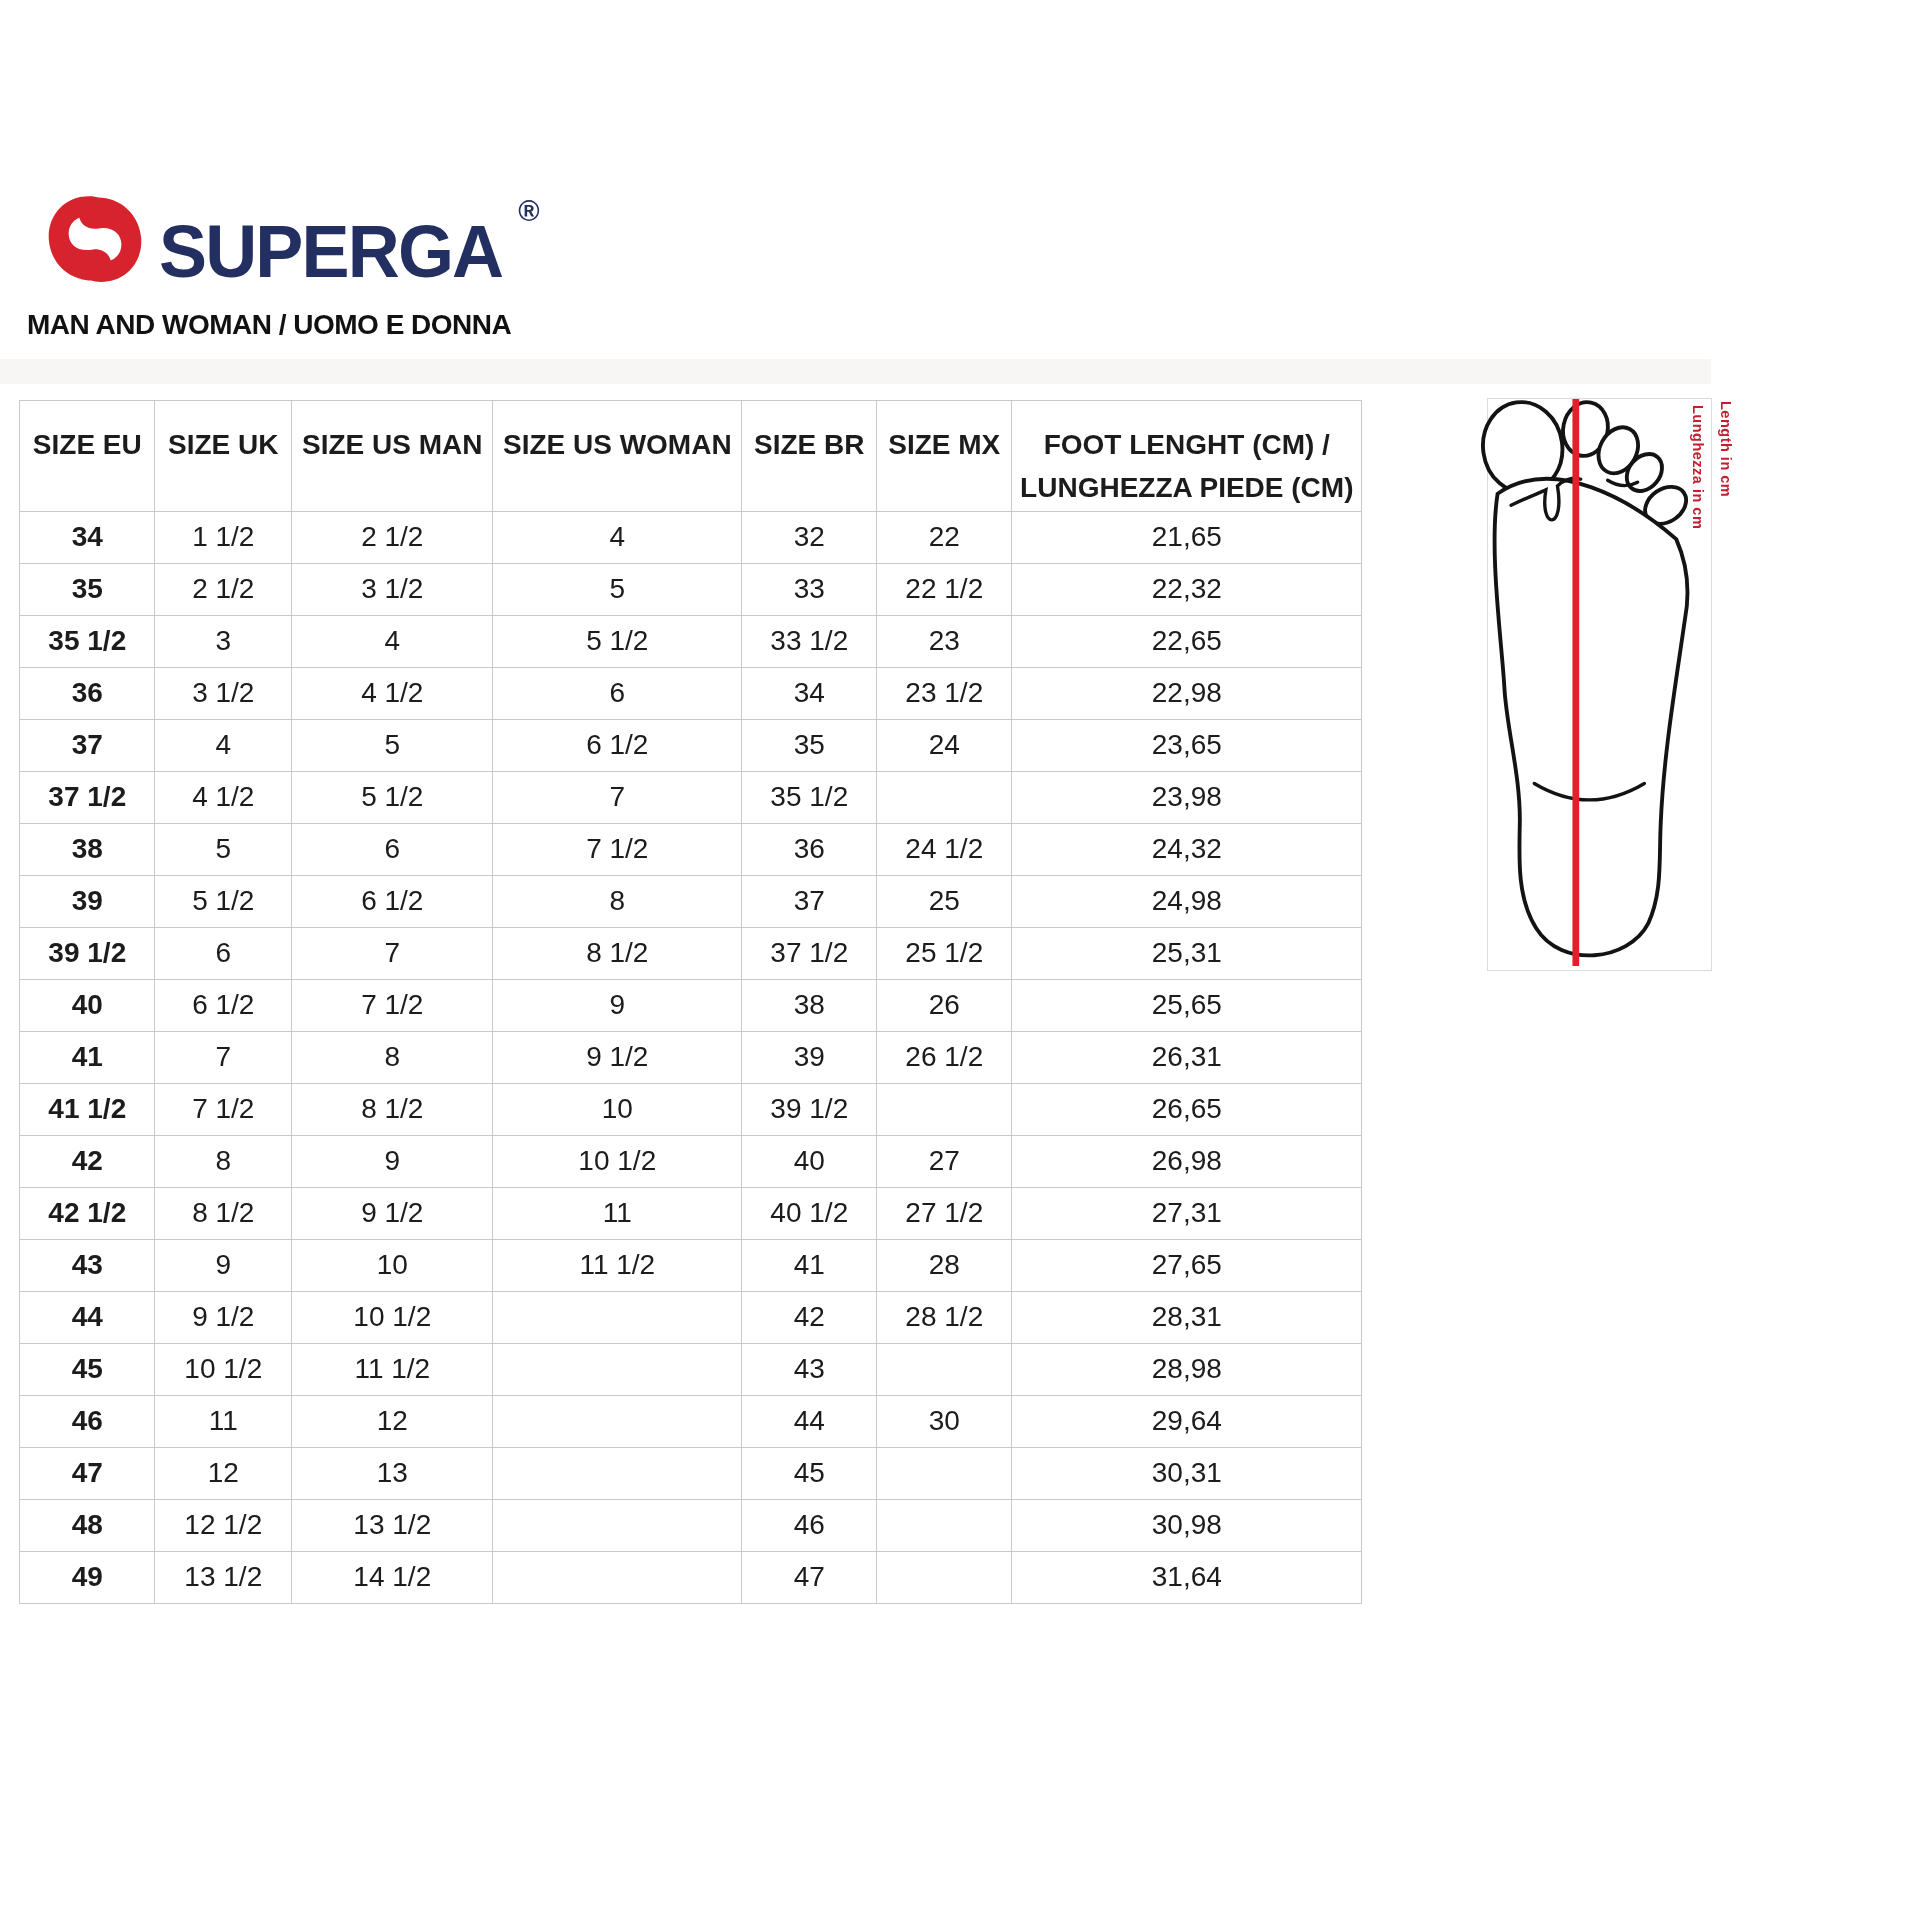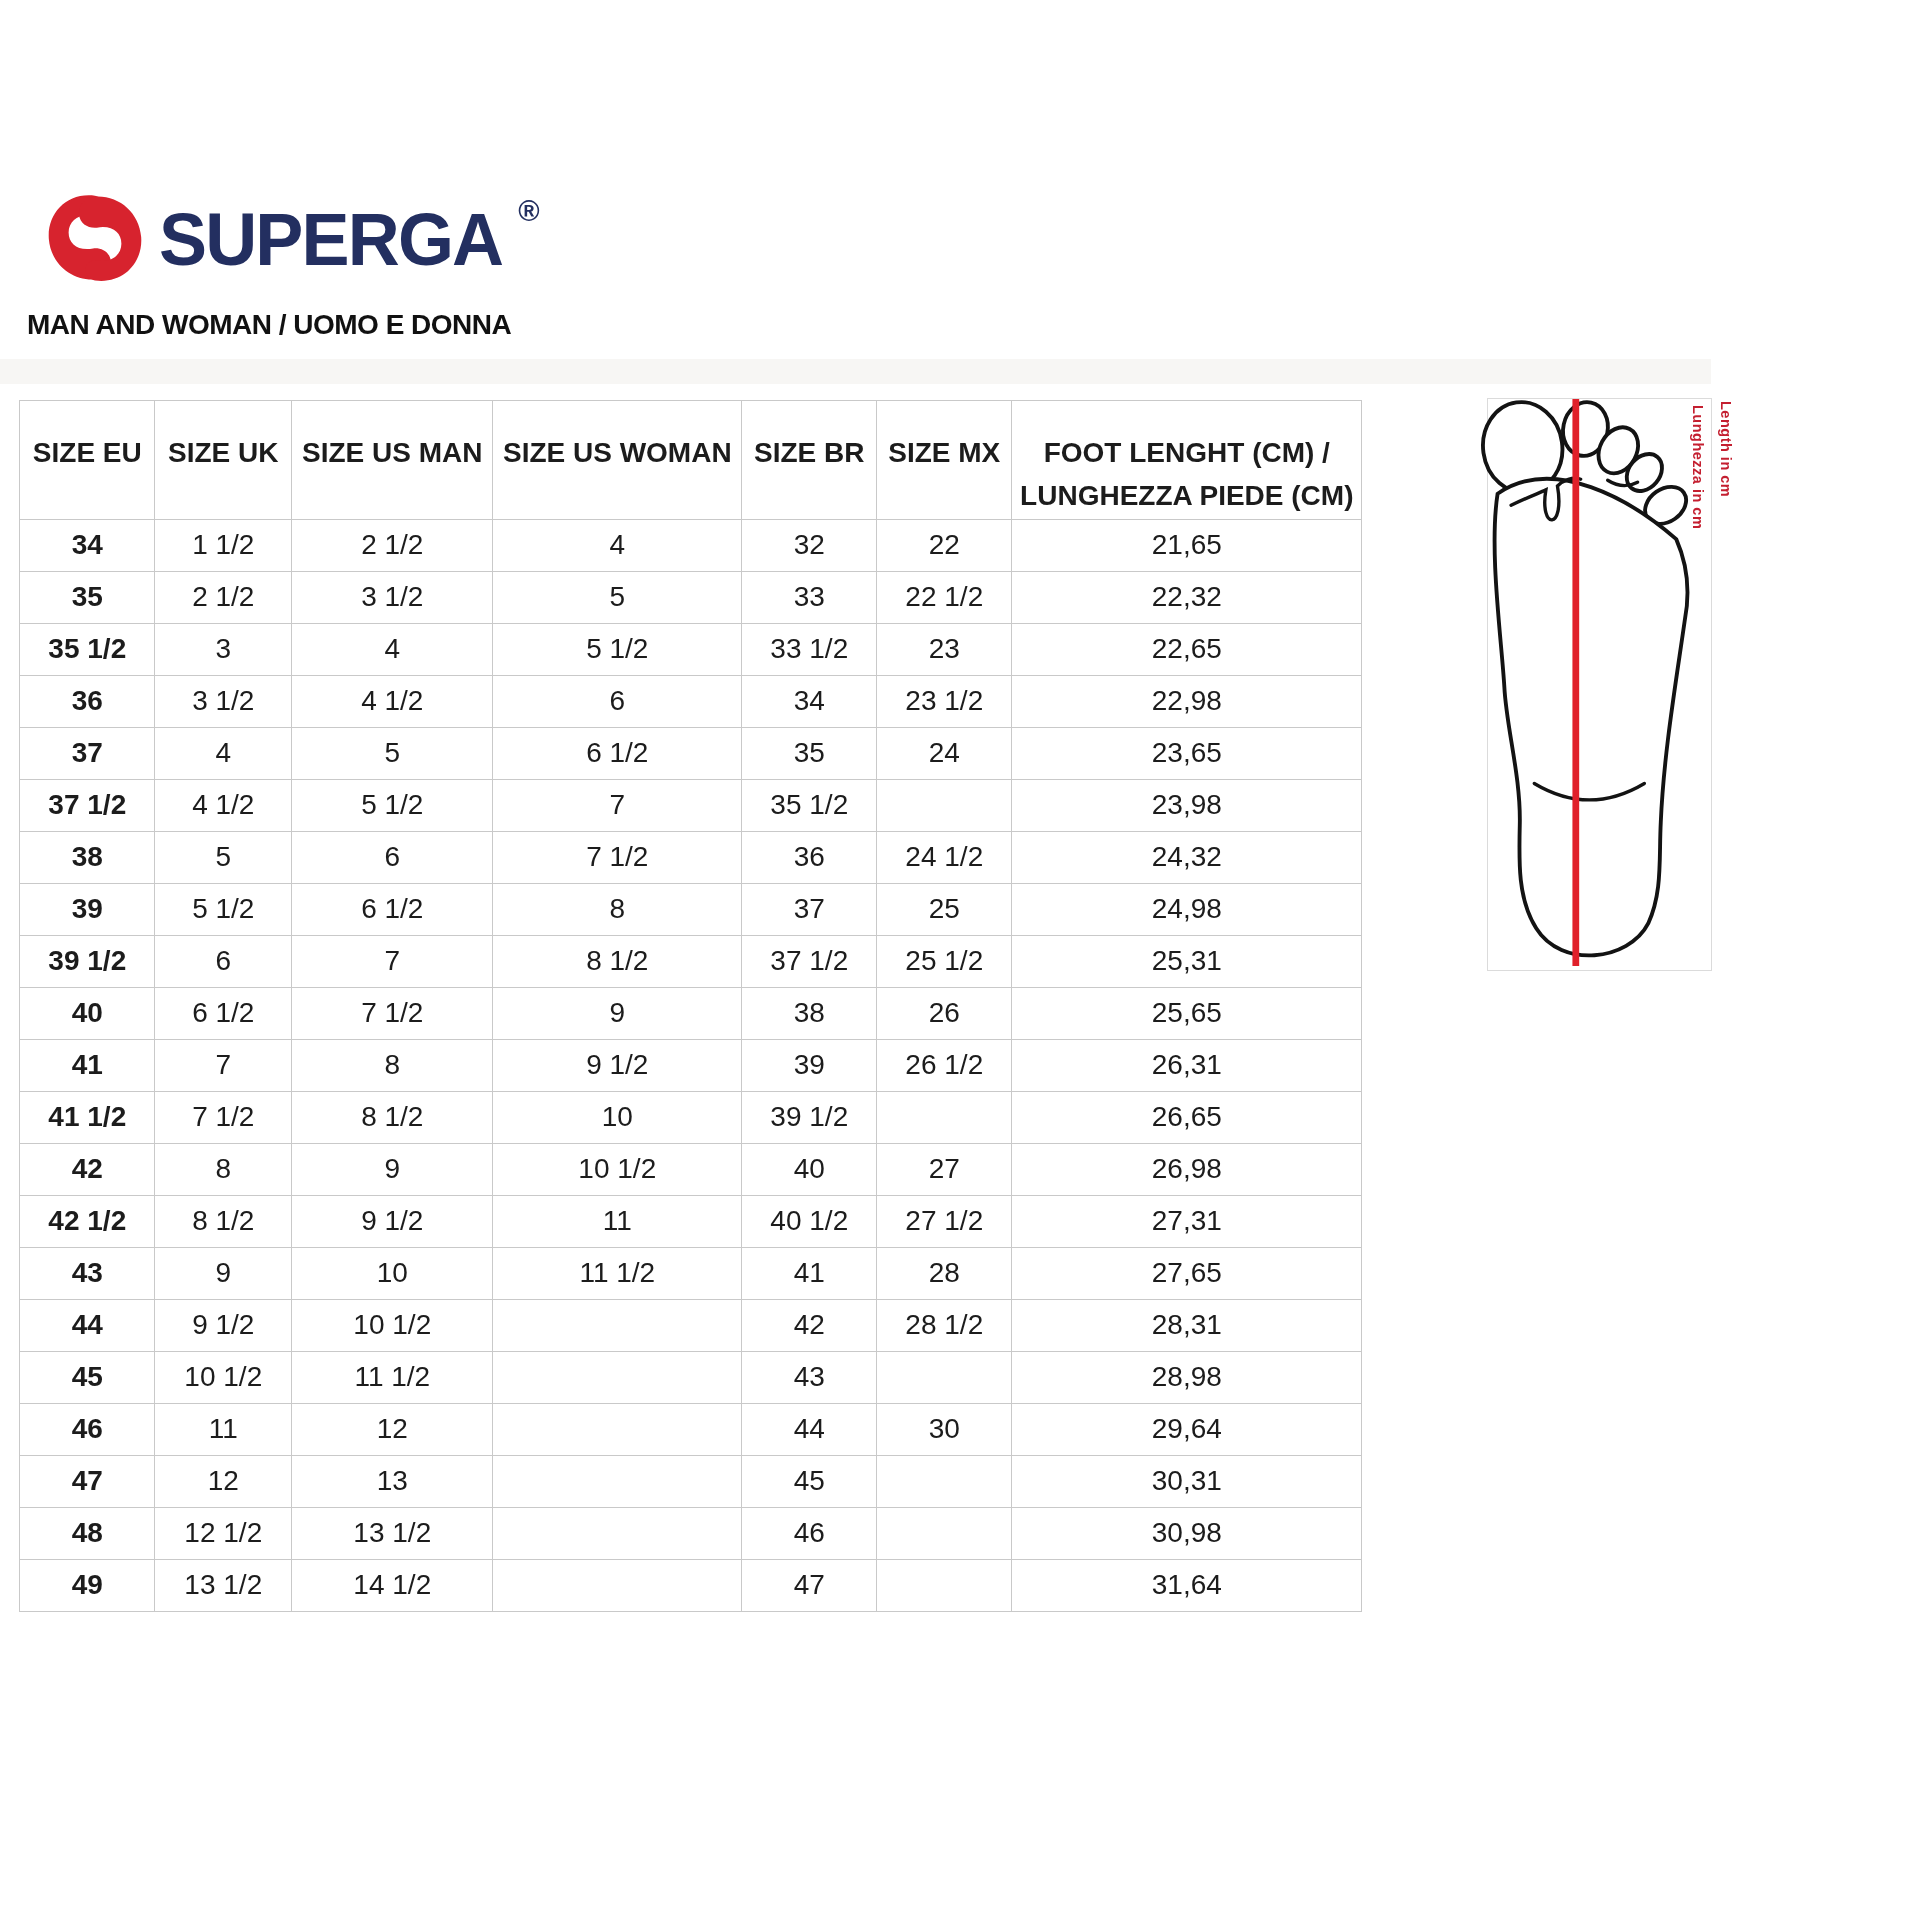--- a/index.html
+++ b/index.html
@@ -2,21 +2,21 @@
 <html><head>
 <meta charset="utf-8">
 <style>
   html,body{margin:0;padding:0;}
   body{
     width:1931px;height:1931px;position:relative;background:#ffffff;
     font-family:"Liberation Sans", sans-serif;color:#1c1c1c;
     -webkit-font-smoothing:antialiased;
   }
   
-  .brand{position:absolute;left:41px;top:189px;height:100px;display:flex;align-items:center;}
+  .brand{position:absolute;left:41px;top:189px;height:100px;display:flex;align-items:flex-end;}
   .brand .emblem{width:108px;height:98px;flex:0 0 auto;}
   .brand .wordmark{
     font-size:75px;font-weight:bold;color:#232f60;letter-spacing:-1.9px;
     margin-left:9.7px;line-height:1;transform:scaleX(0.96);transform-origin:left center;
   }
   .brand .reg{
     font-size:29px;font-weight:bold;color:#232f60;align-self:flex-start;
     margin-top:7.7px;margin-left:1.9px;line-height:1;
   }
   
@@ -31,21 +31,21 @@
   
   table.size-chart{
     position:absolute;left:19.3px;top:400px;width:1342px;
     border-collapse:collapse;table-layout:fixed;
   }
   table.size-chart th, table.size-chart td{
     border:1px solid #c9c9c9;text-align:center;background:#fff;
     box-sizing:border-box;overflow:hidden;
   }
   table.size-chart th{
-    height:87px;vertical-align:top;padding-top:30px;
+    height:87px;vertical-align:top;padding-top:22px;
     font-size:28px;font-weight:bold;line-height:1.55;white-space:pre-line;
   }
   table.size-chart td{
     height:52px;vertical-align:middle;font-size:28px;line-height:1;
   }
   table.size-chart td:first-child{font-weight:bold;}
   col.c0{width:135px}col.c1{width:137px}col.c2{width:201px}
   col.c3{width:249px}col.c4{width:135px}col.c5{width:135px}col.c6{width:350px}
   
   .foot-box{

